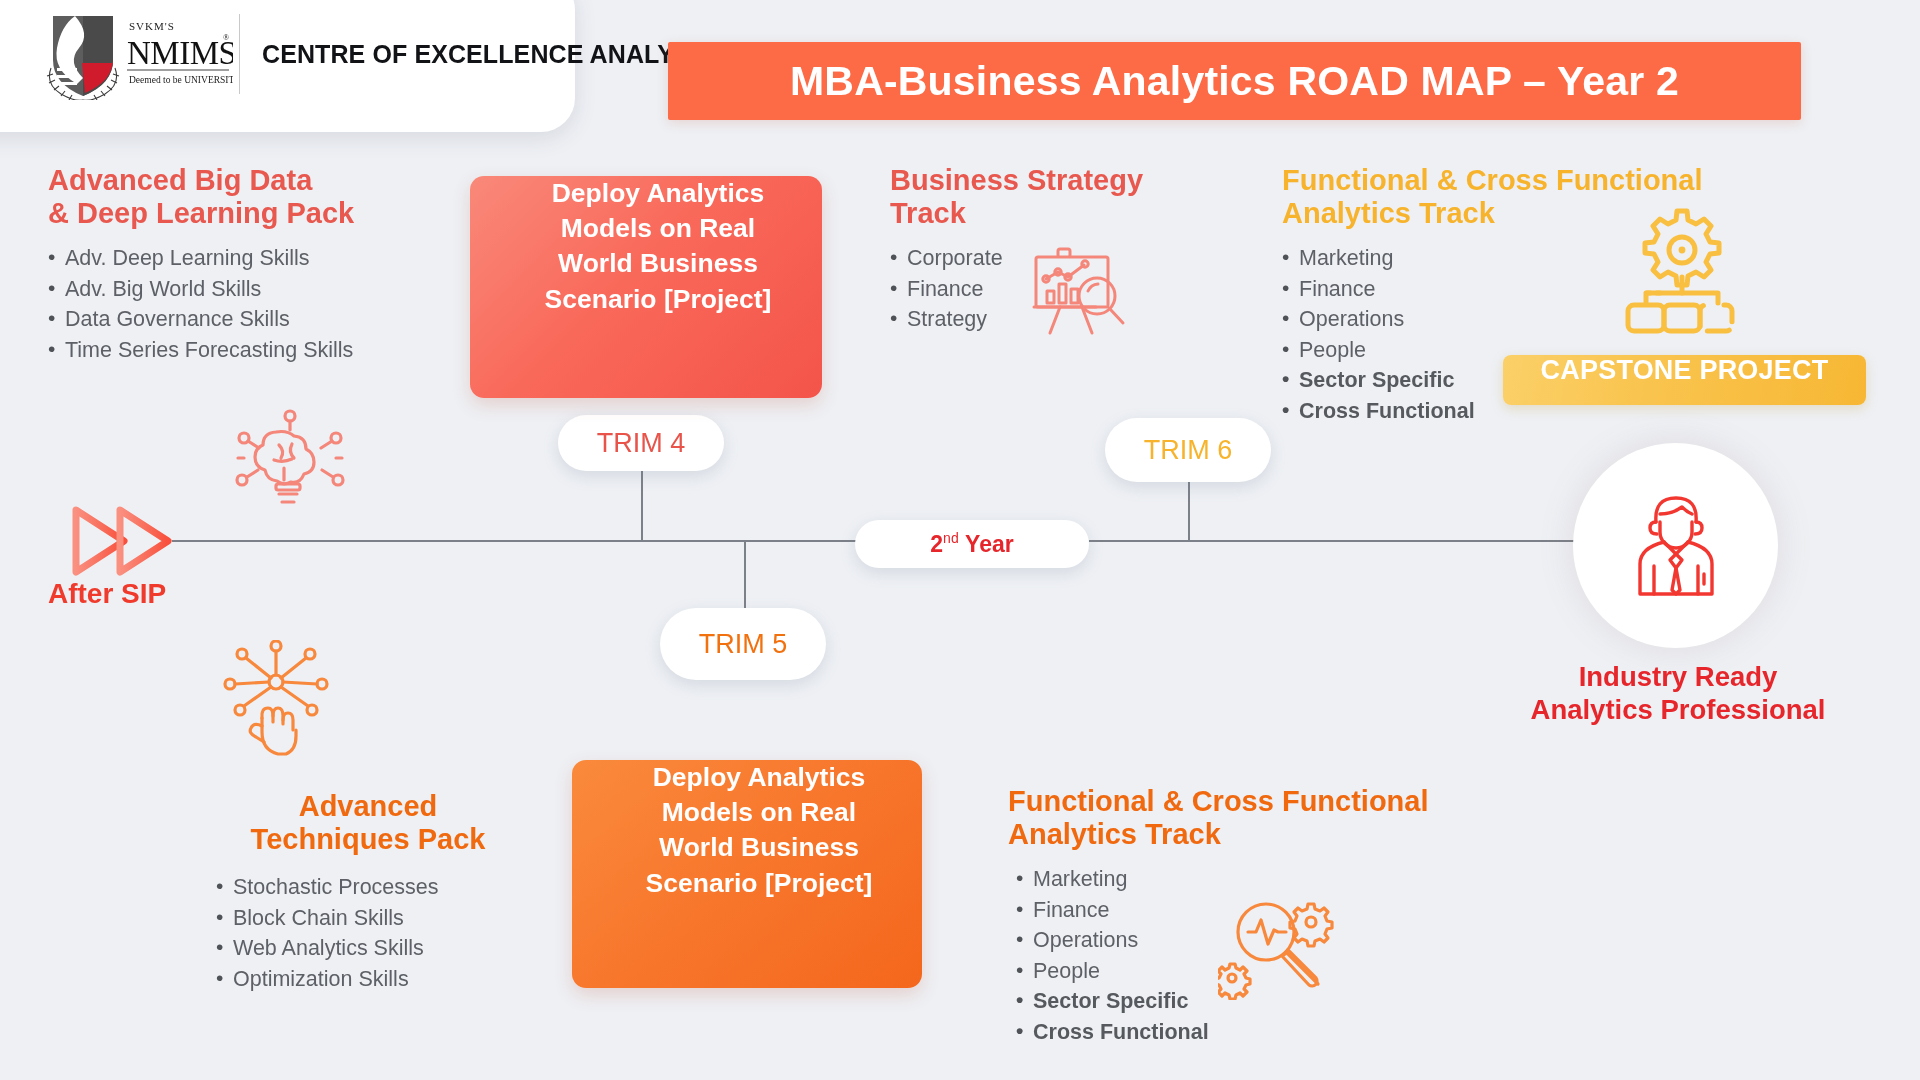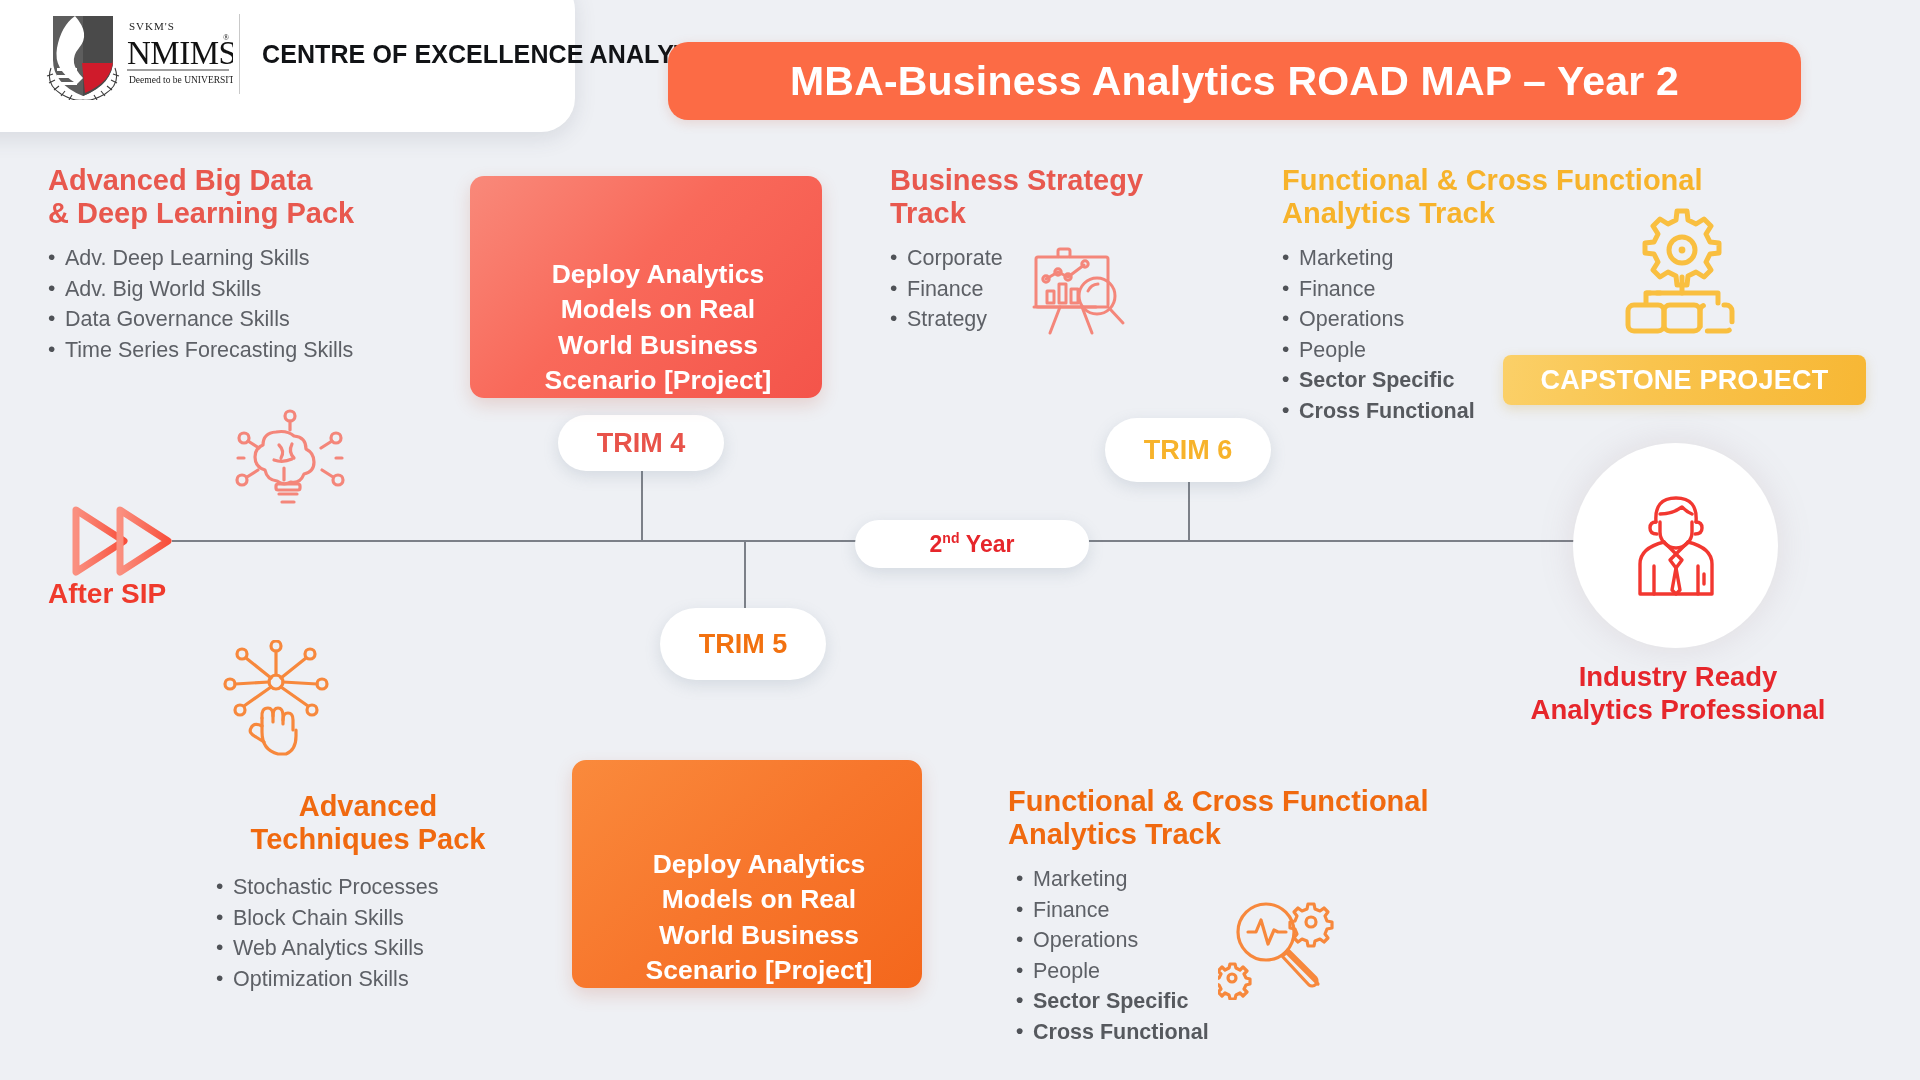--- a/index.html
+++ b/index.html
@@ -25,21 +25,21 @@
   .logo-divider { width: 1px; height: 80px; background: #c9c9c9; margin: 0 22px 0 6px; }
   .coe-text {
     font-size: 25px; font-weight: bold; line-height: 1.22;
     color: #111316; letter-spacing: .1px; white-space: nowrap;
   }
 
   .title-banner {
     position: absolute; left: 668px; top: 42px;
     width: 1133px; height: 78px;
     background: #fc6b45;
-    border-radius: 20px;
+    border-radius: 2px;
     display: flex; align-items: center; justify-content: center;
     box-shadow: 0 3px 12px rgba(200,90,60,.18);
   }
   .title-banner span {
     color: #fff; font-size: 41px; font-weight: bold;
     letter-spacing: .2px; white-space: nowrap;
   }
 
   
   .block { position: absolute; }
@@ -58,21 +58,21 @@
   }
   .block li.strong { font-weight: bold; color: #56595e; }
   .c-coral { color: #e8584e; }
   .c-orange { color: #f0690f; }
   .c-yellow { color: #f7b32b; }
 
   
   .deploy-card {
     position: absolute;
     border-radius: 14px;
-    display: flex; align-items: flex-end; justify-content: center;
+    display: flex; align-items: flex-start; justify-content: center;
     text-align: center;
     box-shadow: 0 7px 18px rgba(190,85,60,.20);
     padding-left: 24px;
   }
   .deploy-card span {
     color: #fff; font-size: 26.5px; font-weight: bold; line-height: 1.33;
     white-space: pre-line; padding: 0 12px;
   }
   #deploy-card-top {
     left: 470px; top: 176px; width: 352px; height: 222px;
@@ -90,21 +90,21 @@
   }
   .tl-conn { position: absolute; width: 1.5px; background: #7c8088; }
 
   .pill {
     position: absolute;
     background: #fff;
     border-radius: 40px;
     display: flex; align-items: center; justify-content: center;
     box-shadow: 0 5px 16px rgba(110,130,150,.20);
   }
-  .pill span { font-weight: bold; white-space: nowrap; }
+  .pill span { font-weight: normal; white-space: nowrap; }
   #pill-trim4 { left: 558px; top: 415px; width: 166px; height: 56px; }
   #pill-trim4 span { font-size: 27px; color: #e8534a; }
   #pill-trim5 { left: 660px; top: 608px; width: 166px; height: 72px; }
   #pill-trim5 span { font-size: 27px; color: #f2710f; }
   #pill-trim6 { left: 1105px; top: 418px; width: 166px; height: 64px; }
   #pill-trim6 span { font-size: 27px; color: #f7b32b; }
   #pill-year { left: 855px; top: 520px; width: 234px; height: 48px; }
   #pill-year span { font-size: 23px; color: #e6262b; }
   #pill-year sup { font-size: 14px; vertical-align: super; }
 
@@ -115,21 +115,21 @@
     white-space: nowrap;
   }
   #arrow-fast-forward-icon { position: absolute; left: 68px; top: 502px; }
 
   
   #capstone-badge {
     position: absolute; left: 1503px; top: 355px;
     width: 363px; height: 50px;
     background: linear-gradient(100deg, #fbd068 0%, #f9c44e 40%, #f7b734 100%);
     border-radius: 8px;
-    display: flex; align-items: center; justify-content: center;
+    display: flex; justify-content: center;
     box-shadow: 0 4px 12px rgba(200,160,60,.25);
   }
   #capstone-badge span {
     color: #fff; font-size: 27px; font-weight: bold; white-space: nowrap;
     letter-spacing: .2px;
   }
 
   
   #person-circle {
     position: absolute; left: 1573px; top: 443px;

